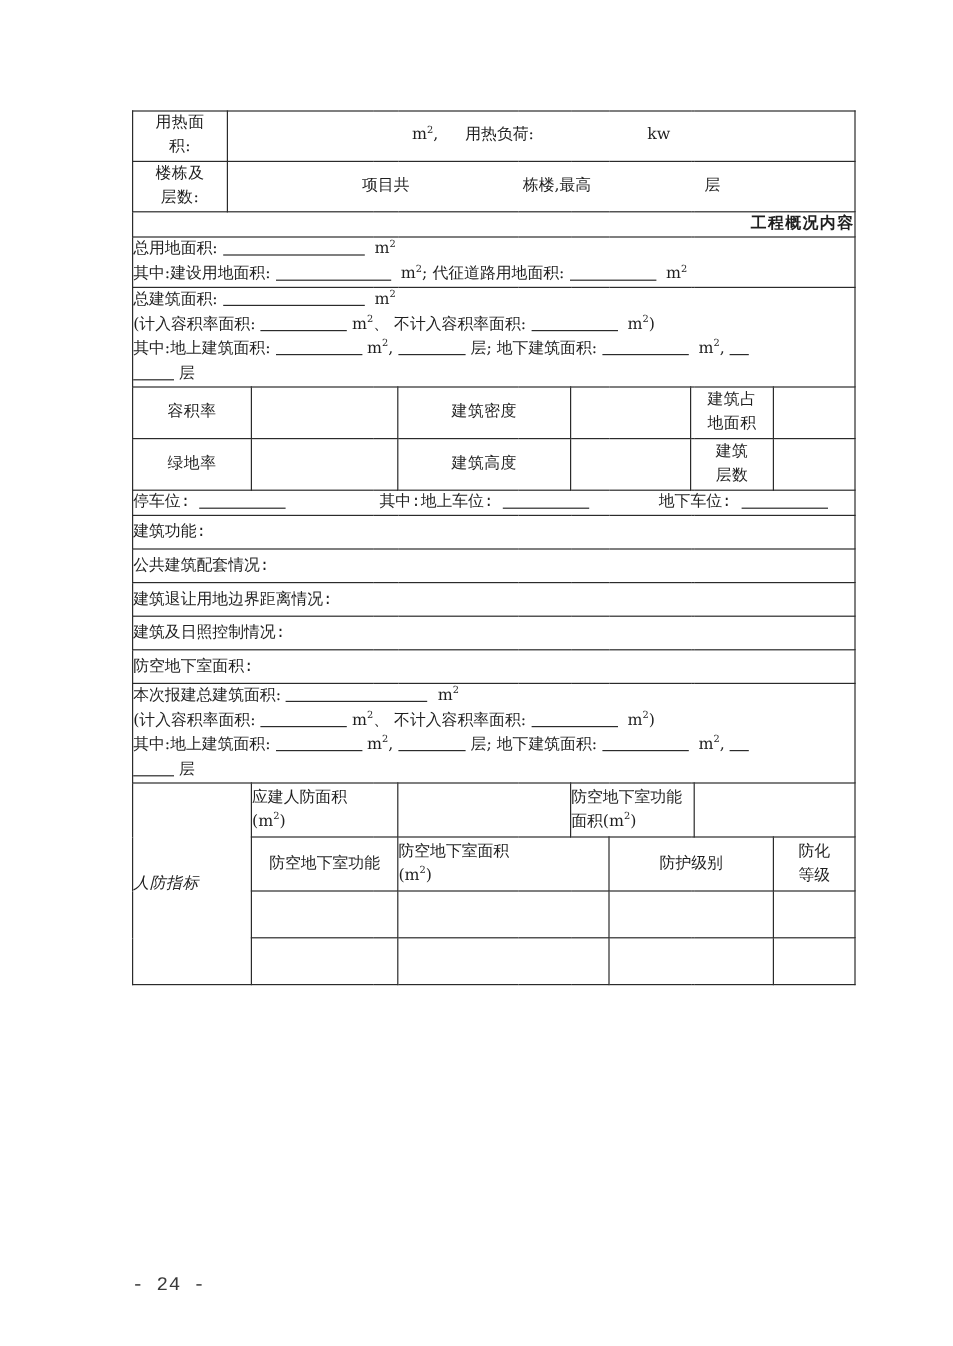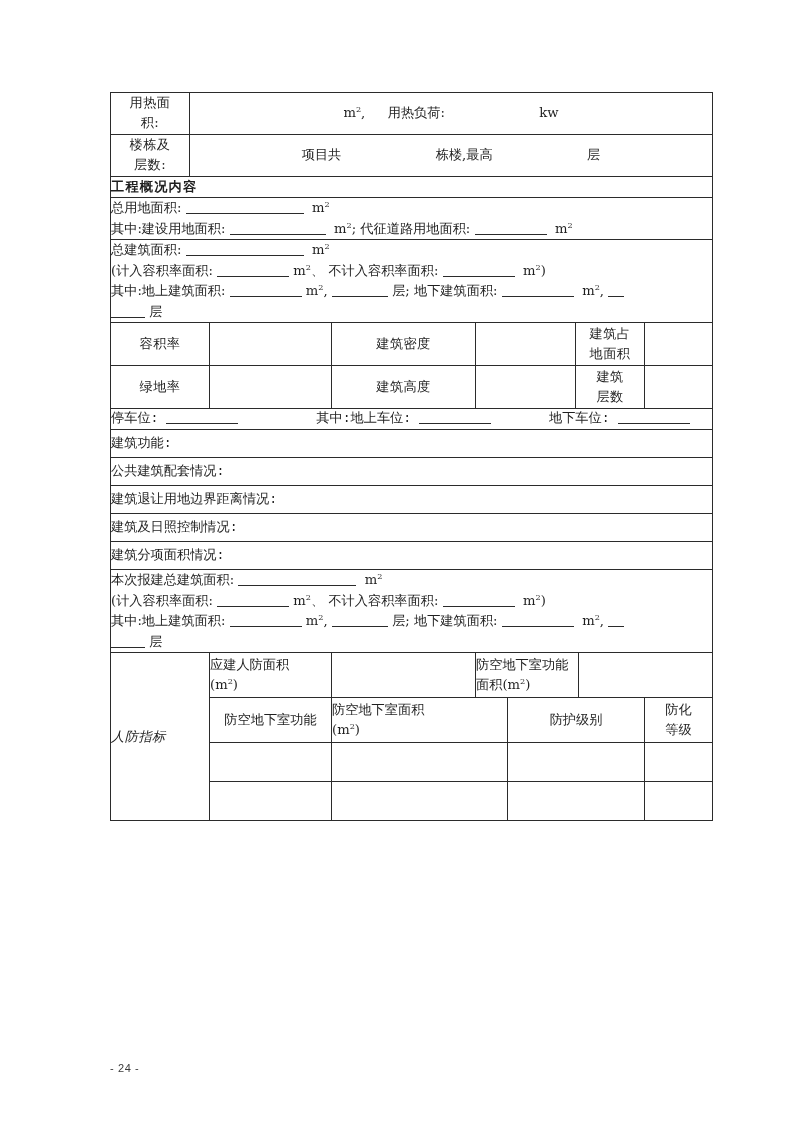--- a/index.html
+++ b/index.html
@@ -45,21 +45,21 @@
   .lbl-cell {
     text-align: center;
     letter-spacing: 0.4px;
     padding: 4px 3px;
     line-height: 1.62;
   }
   .ctr {
     text-align: center;
   }
   .hdr-center {
-    text-align: left;
+    text-align: right;
     font-weight: 600;
     letter-spacing: 1.2px;
     padding: 6px 0 7px;
   }
   .multi {
     line-height: 1.72;
     padding: 9px 8px 10px 9px;
   }
   .multi .ln { white-space: nowrap; }
   .singleline {
@@ -95,24 +95,24 @@
   .nd-head-ctr {
     text-align: center;
     padding: 5px 7px;
     line-height: 1.6;
   }
   .blank-row td { height: 38px; }
   .footer-num {
     position: absolute;
     left: 98px;
     top: 1062px;
-    font-size: 11px;
+    font-size: 16px;
     letter-spacing: 0.6px;
     color: #3a3a3a;
-    font-family: Liberation Sans, sans-serif;
+    font-family: Liberation Mono, monospace;
     text-align: center;
   }
   .u-short { width: 56px; }
   .u-mid   { width: 72px; }
   .u-long  { width: 96px; }
   .u-xlong { width: 118px; }
 </style>
 </head>
 <body>
 
@@ -274,21 +274,21 @@
     </tr>
 
     <tr>
       <td colspan="12" class="singleline" style="height:27px">
         <span>建筑及日照控制情况:</span>
       </td>
     </tr>
 
     <tr>
       <td colspan="12" class="singleline" style="height:27px">
-        <span>建筑分项面积情况:</span>
+        <span>防空地下室面积:</span>
       </td>
     </tr>
 
     <tr>
       <td colspan="12" class="multi">
         <div class="ln">
           <span>本次报建总建筑面积:</span>
           <span class="blk u-xlong"></span>
           <span>&nbsp;m<sup>2</sup></span>
         </div>

